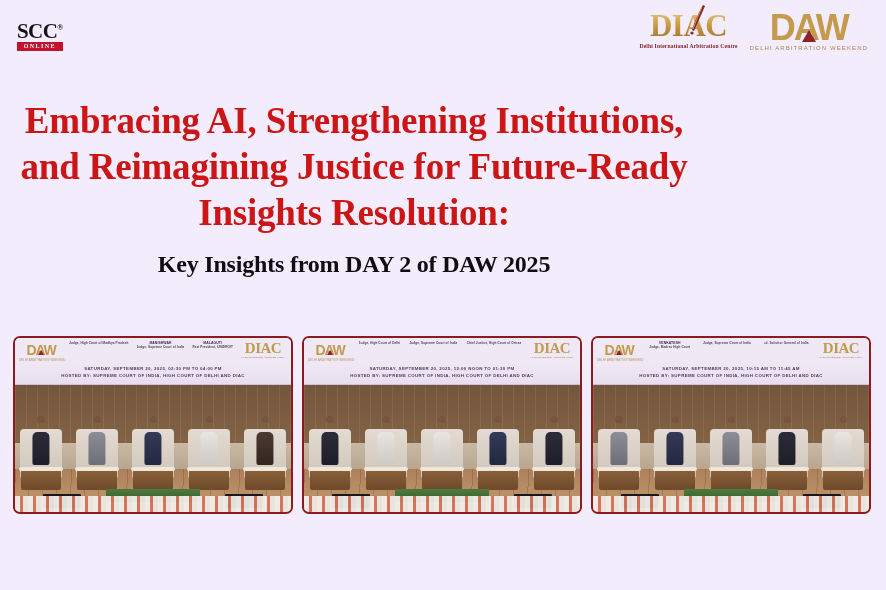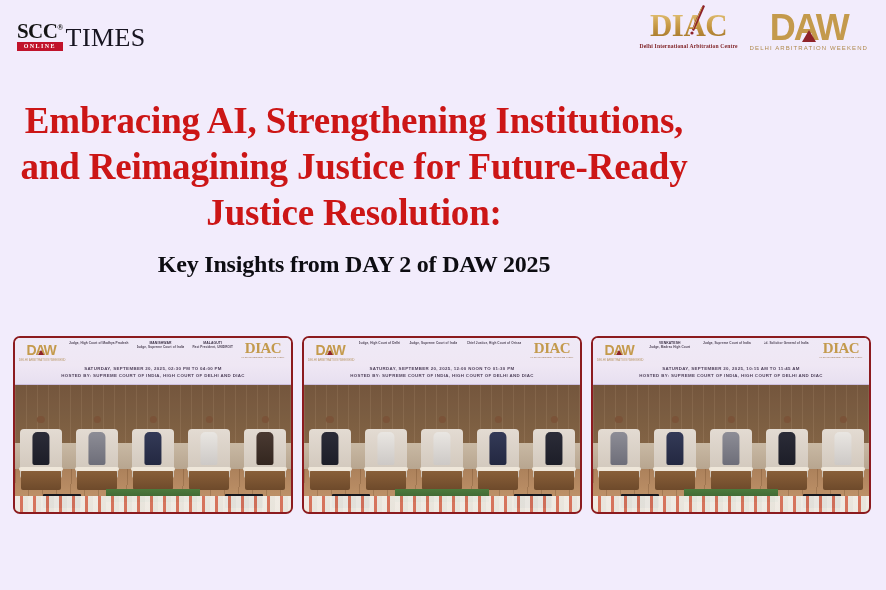--- a/index.html
+++ b/index.html
@@ -422,21 +422,20 @@
 </head>
 <body>
 
 <div class="header">
 
   <div class="scc-logo">
     <div class="scc-mark">
       <div class="scc-word"><span>SCC</span><sup>®</sup></div>
       <div class="scc-online">ONLINE</div>
     </div>
-    <div class="scc-times">TIMES</div>
   </div>
 
   <div class="right-logos">
 
     <div class="diac-logo">
       <div class="diac-word">DIAC</div>
       <svg class="diac-quill" viewBox="0 0 20 32">
         <path d="M16 1 C12 8, 8 16, 5 26 L7 27 C11 18, 15 9, 18 2 Z" fill="#8e2229"></path>
         <path d="M15 3 C12 10, 9 17, 6 25" stroke="#c9a14f" stroke-width="1" fill="none"></path>
         <circle cx="5" cy="29" r="1.6" fill="#8e2229"></circle>
@@ -451,21 +450,21 @@
       </div>
       <div class="daw-sub">DELHI ARBITRATION WEEKEND</div>
     </div>
 
   </div>
 </div>
 
 <div class="title-block">
   <div class="title-red">Embracing AI, Strengthening Institutions,</div>
   <div class="title-red">and Reimagining Justice for Future-Ready</div>
-  <div class="title-red">Justice Resolution:</div>
+  <div class="title-red">Insights Resolution:</div>
   <div class="title-black">Key Insights from DAY 2 of DAW 2025</div>
 </div>
 
 <div class="photo-strip">
 
   <div class="photo-card">
     <div class="backdrop">
       <div class="bd-daw">
         <div class="bd-daw-word"><span>DAW</span><span class="bd-daw-tri"></span></div>
         <div class="bd-daw-sub">DELHI ARBITRATION WEEKEND</div>

